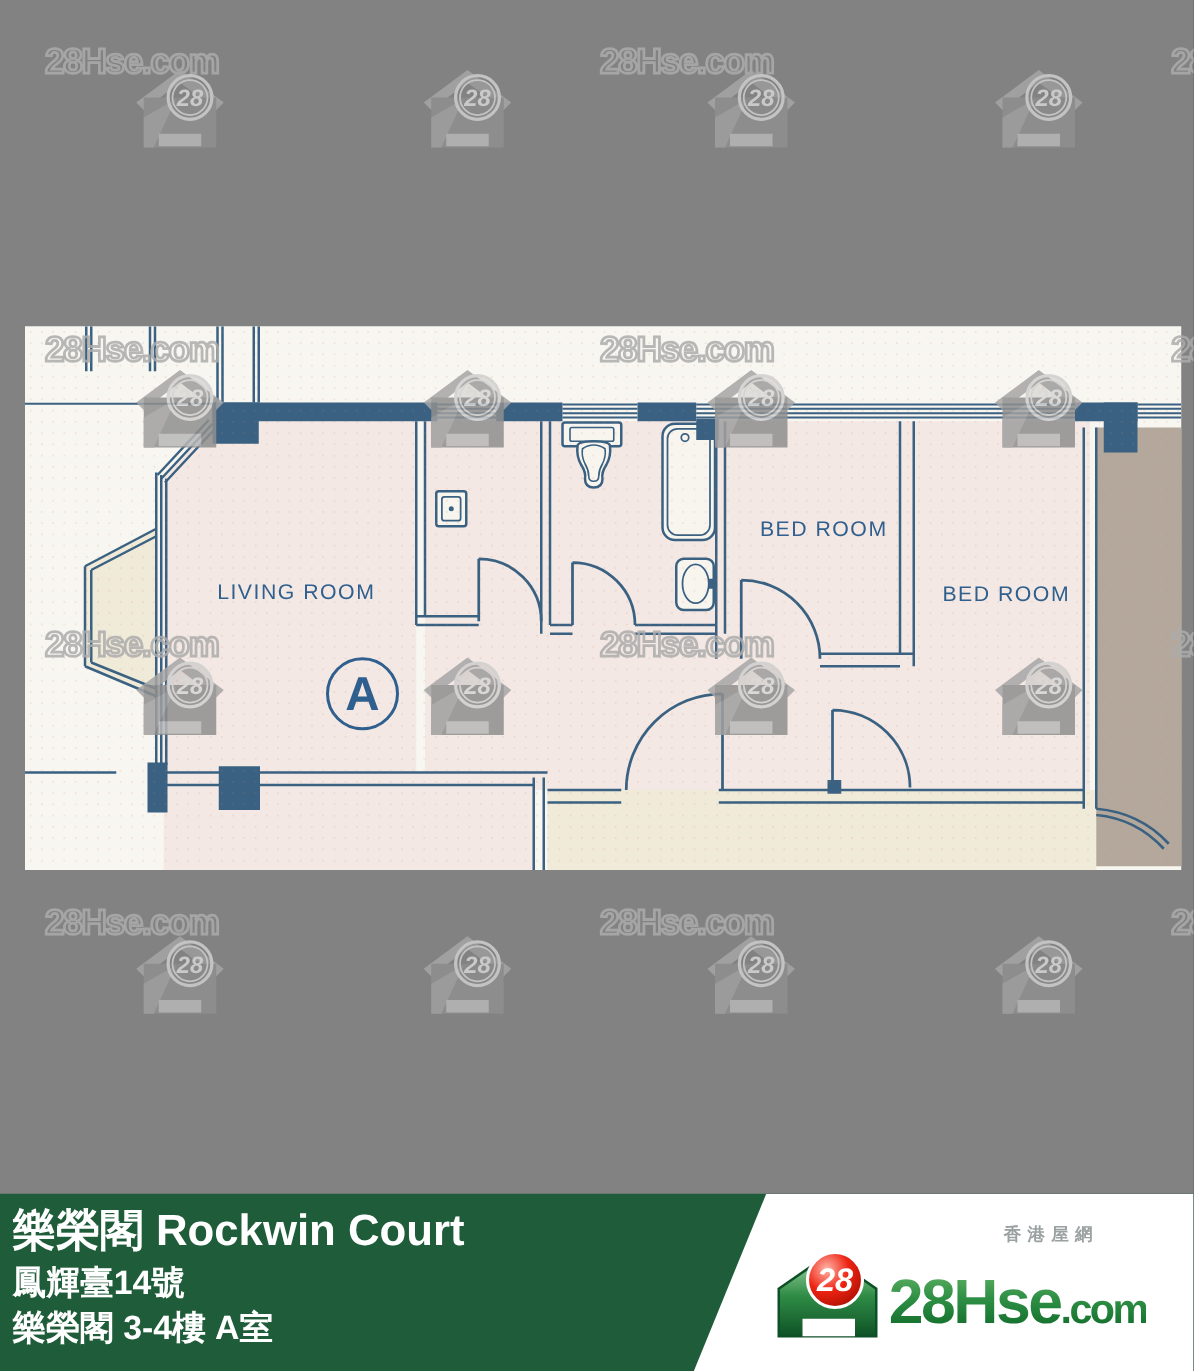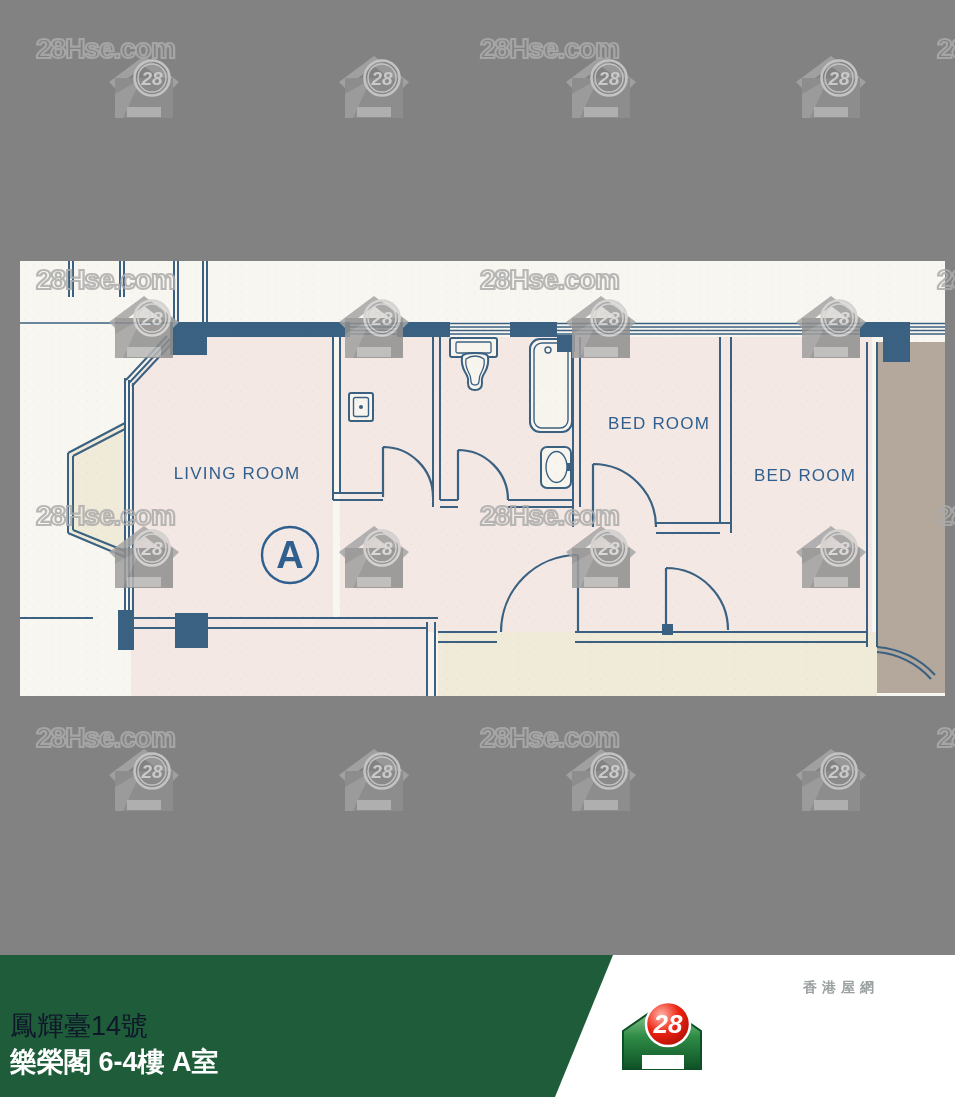--- a/index.html
+++ b/index.html
@@ -33,21 +33,21 @@
   .footer-wedge{
     position:absolute;left:555px;top:955px;width:400px;height:142px;
     background:#ffffff;
     -webkit-clip-path:polygon(14.5% 0,100% 0,100% 100%,0 100%);
     clip-path:polygon(14.5% 0,100% 0,100% 100%,0 100%);
   }
   .f-title{
     position:absolute;left:10px;top:961px;color:#fff;font-weight:bold;
     font-size:35px;letter-spacing:0;white-space:nowrap;
   }
-  .f-line2{position:absolute;left:10px;top:1008px;color:#0f172a;font-weight:normal;font-size:27px;white-space:nowrap;}
+  .f-line2{position:absolute;left:10px;top:1008px;color:#ffffff;font-weight:bold;font-size:27px;white-space:nowrap;}
   .f-line3{position:absolute;left:10px;top:1044px;color:#fff;font-weight:bold;font-size:27px;white-space:nowrap;}
   .f-sitezh{
     position:absolute;left:803px;top:979px;color:#9ba1a1;font-size:14px;
     font-weight:bold;letter-spacing:5px;white-space:nowrap;
   }
   .f-logo{position:absolute;left:616px;top:999px;}
   .f-brand{
     position:absolute;left:711px;top:1012px;display:flex;align-items:baseline;
     font-weight:bold;letter-spacing:-2px;
     background:linear-gradient(180deg,#6cb86a 0%,#2f9045 45%,#0a6425 100%);
@@ -315,22 +315,23 @@
           <rect x="22" y="55" width="34" height="10" fill="#b8b8b8"></rect>
           <circle cx="47" cy="26" r="17.5" fill="rgba(130,130,130,0.25)" stroke="#cfcfcf" stroke-width="2.6"></circle>
           <circle cx="47" cy="26" r="14" fill="none" stroke="#cfcfcf" stroke-width="1.4"></circle>
           <text x="47" y="33" text-anchor="middle" font-family="Liberation Sans, sans-serif" font-size="19" font-weight="bold" font-style="italic" fill="#d6d6d6">28</text>
         </svg></div>
     </div>
 
   <div class="footer-bar"></div>
   <div class="footer-wedge"></div>
 
+  <div class="f-title">樂榮閣 Rockwin Court</div>
   <div class="f-line2">鳳輝臺14號</div>
-  <div class="f-line3">樂榮閣 6-4樓 A室</div>
+  <div class="f-line3">樂榮閣 3-4樓 A室</div>
   <div class="f-sitezh">香港屋網</div>
 
   <svg class="f-logo" width="96" height="76" viewBox="0 0 96 76">
     <defs>
       <linearGradient id="houseG" x1="0" y1="0" x2="0" y2="1">
         <stop offset="0" stop-color="#aadbaa"></stop>
           <stop offset="0.5" stop-color="#2f8c46"></stop>
           <stop offset="1" stop-color="#0e5226"></stop>
       </linearGradient>
       <radialGradient id="ballG" cx="0.35" cy="0.3" r="0.8">
@@ -338,14 +339,18 @@
           <stop offset="0.5" stop-color="#ee2312"></stop>
           <stop offset="1" stop-color="#a90e02"></stop>
       </radialGradient>
     </defs>
     <path d="M7,32 L46,5 L85,32 L85,70 L7,70 Z" fill="url(#houseG)" stroke="#0d4f26" stroke-width="2"></path>
     <rect x="26" y="56" width="42" height="14" fill="#ffffff"></rect>
     <circle cx="52" cy="25" r="22" fill="url(#ballG)" stroke="#ffffff" stroke-width="2.5"></circle>
     <text x="52" y="34" text-anchor="middle" font-family="Liberation Sans, sans-serif" font-size="26" font-weight="bold" font-style="italic" fill="#ffffff">28</text>
   </svg>
 
+  <div class="f-brand">
+    <span class="big">28Hse</span>
+    <span class="small">.com</span>
+  </div>
 
 </div>
 
 </body></html>

